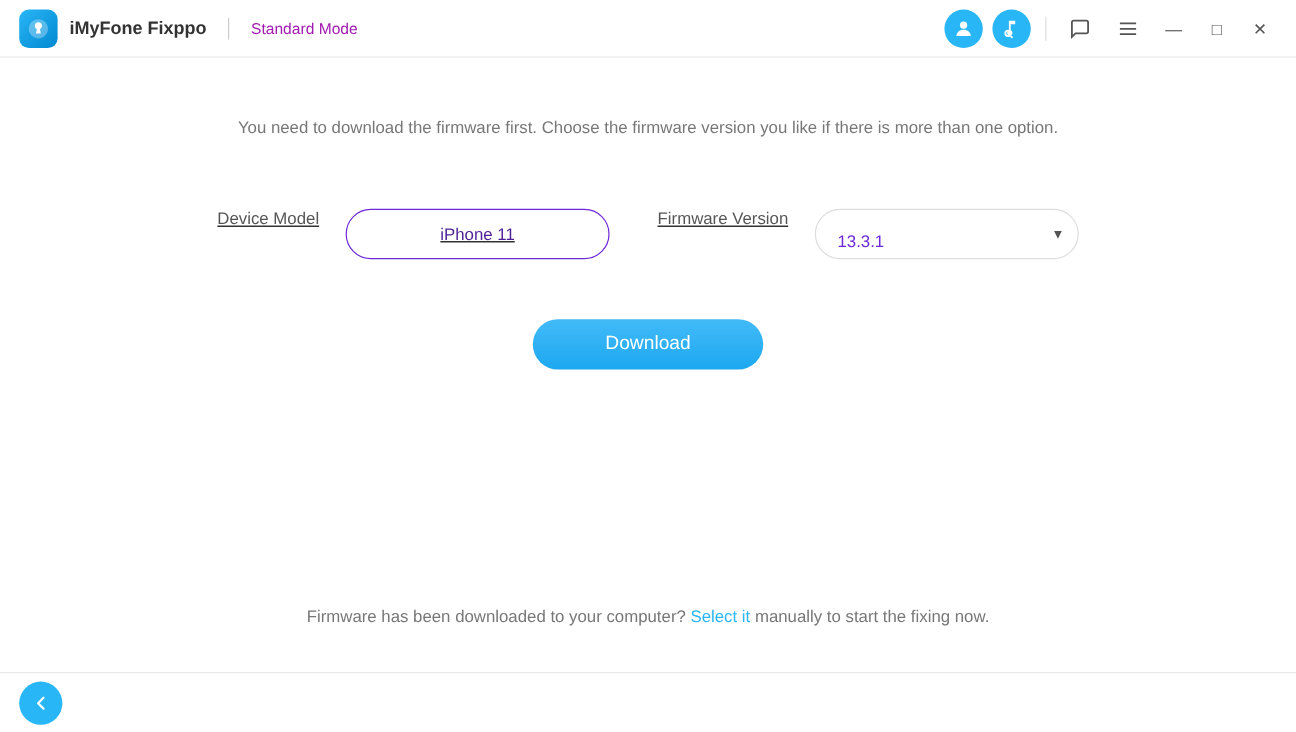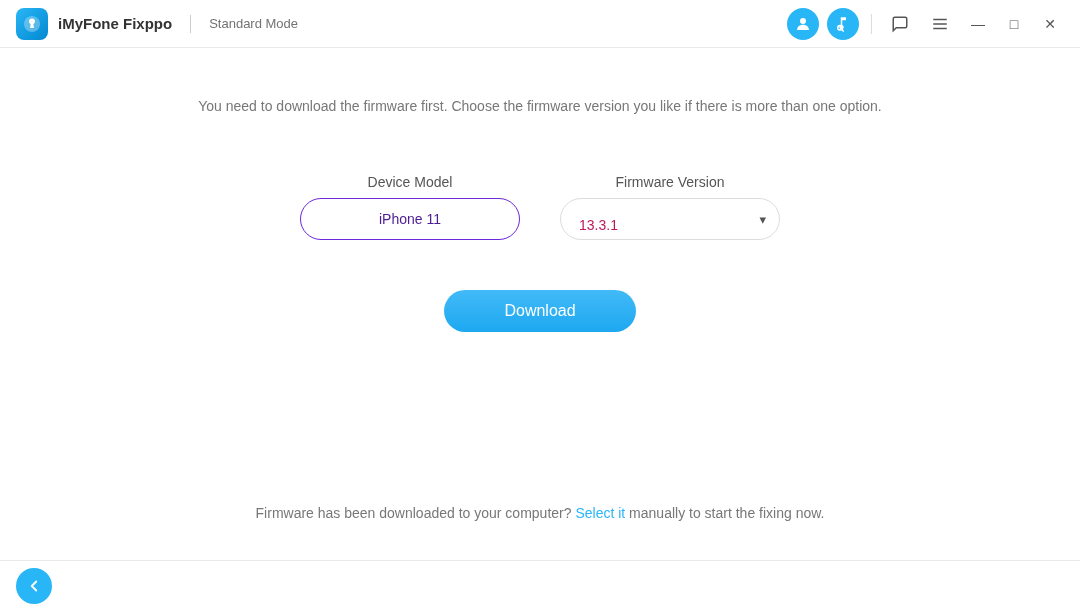--- a/index.html
+++ b/index.html
@@ -54,21 +54,21 @@
 
     .divider-bar {
       width: 1px;
       height: 18px;
       background: #ccc;
       margin: 0 8px;
     }
 
     .mode-label {
       font-size: 13px;
-      color: #737373;
+      color: #a21caf;
     }
 
     .title-bar-right {
       display: flex;
       align-items: center;
       gap: 8px;
     }
 
     .tb-icon {
       width: 32px;
@@ -139,22 +139,23 @@
 
     .form-area {
       display: flex;
       align-items: flex-end;
       gap: 40px;
       margin-bottom: 50px;
     }
 
     .field-group {
       display: flex;
-      flex-direction: column;
-      gap: 8px;
+      flex-direction: row;
+      gap: 22px;
+      text-decoration: underline;
     }
 
     .field-label {
       font-size: 14px;
       color: #555;
       text-align: center;
     }
 
     .device-model-input {
       width: 220px;
@@ -174,21 +175,21 @@
       width: 220px;
     }
 
     .firmware-select {
       width: 100%;
       height: 42px;
       border: 1px solid #ddd;
       border-radius: 22px;
       padding: 12px 40px 0 18px;
       font-size: 14px;
-      color: #be185d;
+      color: #6d28d9;
       background: #fff;
       outline: none;
       appearance: none;
       -webkit-appearance: none;
       cursor: pointer;
     }
 
     .select-chevron {
       position: absolute;
       right: 14px;

